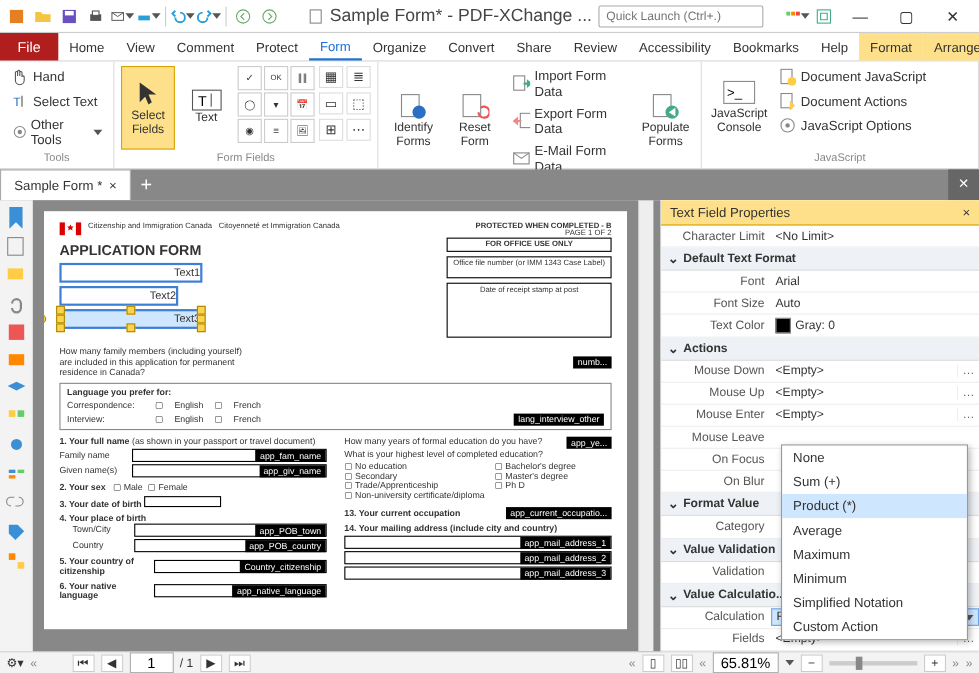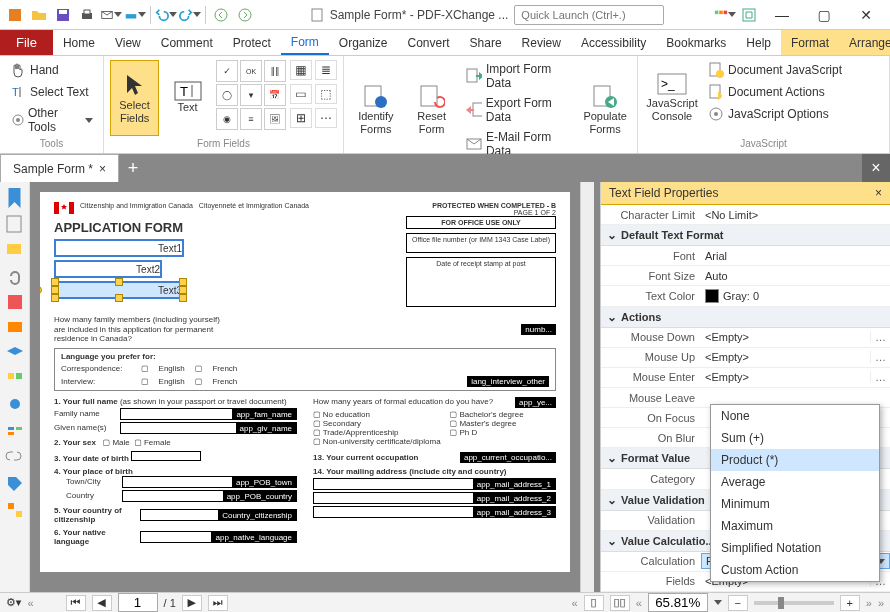--- a/index.html
+++ b/index.html
@@ -4,21 +4,21 @@
 <style>
 * { box-sizing: border-box; margin: 0; padding: 0; font-family: 'Segoe UI', Tahoma, sans-serif; }
 body { width: 890px; height: 612px; overflow: hidden; background: #fff; font-size: 12px; color: #333; }
 
 
 .titlebar { height: 30px; background: #fff; border-bottom: 1px solid #ccc; display: flex; align-items: center; }
 .qat { display: flex; align-items: center; gap: 2px; padding: 0 4px; }
 .qat-btn { width: 22px; height: 22px; display: flex; align-items: center; justify-content: center; border-radius: 2px; }
 .qat-btn svg { width: 16px; height: 16px; }
 .title-center { flex: 1; display: flex; align-items: center; justify-content: center; gap: 6px; }
-.title-text { font-size: 12px; color: #444; }
+.title-text { font-size: 16px; color: #444; }
 .quick-launch { width: 150px; height: 20px; border: 1px solid #aaa; padding: 2px 6px; font-size: 11px; color: #888; border-radius: 2px; }
 .title-right { display: flex; align-items: center; gap: 2px; padding-right: 4px; }
 .win-btn { width: 40px; height: 28px; display: flex; align-items: center; justify-content: center; font-size: 14px; }
 
 
 .menutabs { height: 26px; display: flex; align-items: stretch; border-bottom: 1px solid #ccc; background: #fff; }
 .file-tab { background: #b01e1e; color: #fff; padding: 0 16px; display: flex; align-items: center; font-size: 13px; }
 .menu-tab { padding: 0 10px; display: flex; align-items: center; font-size: 12px; color: #333; border-right: 0; cursor: pointer; }
 .menu-tab.active { color: #1a6fd6; border-bottom: 2px solid #1a6fd6; }
 .menu-tab.highlight { background: #ffe08a; }
@@ -536,20 +536,21 @@
               <div style="flex:1;border:1px solid #000;height:12px;position:relative">
                 <span class="black-label" style="position:absolute;right:0">app_native_language</span>
               </div>
             </div>
         </div>
         <div style="flex:1">
           <div style="display:flex;justify-content:space-between">
               <span>How many years of formal education do you have?</span>
               <span class="black-label">app_ye...</span>
             </div>
+          <div>What is your highest level of completed education?</div>
           <div style="display:flex;gap:9px;margin-top:2px">
             <div>▢ <span>No education</span><br>▢ <span>Secondary</span><br>▢ <span>Trade/Apprenticeship</span><br>▢ <span>Non-university certificate/diploma</span></div>
             <div>▢ <span>Bachelor's degree</span><br>▢ <span>Master's degree</span><br>▢ <span>Ph D</span></div>
           </div>
           <div style="margin-top:6px;display:flex;align-items:center;gap:6px">
               <b>13.  Your current occupation</b>
               <span class="black-label" style="margin-left:auto">app_current_occupatio...</span>
             </div>
           <div style="margin-top:4px"><b>14.  Your mailing address (include city and country)</b></div>
           <div style="border:1px solid #000;height:12px;margin-top:2px;position:relative">
@@ -656,22 +657,22 @@
           <span>&lt;Empty&gt;</span>
         </div>
         <div class="ellipsis">…</div>
       </div>
 
     <div class="dropdown" id="dropdown">
         <div class="dropdown-item">None</div>
         <div class="dropdown-item">Sum (+)</div>
         <div class="dropdown-item hover">Product (*)</div>
         <div class="dropdown-item">Average</div>
+        <div class="dropdown-item">Maximum</div>
         <div class="dropdown-item">Minimum</div>
-        <div class="dropdown-item">Maximum</div>
         <div class="dropdown-item">Simplified Notation</div>
         <div class="dropdown-item">Custom Action</div>
       </div>
   </div>
 </div>
 
 <div class="statusbar">
   <span>⚙▾</span>
   <span style="color:#888">«</span>
   <span style="flex:0 0 20px"></span>

